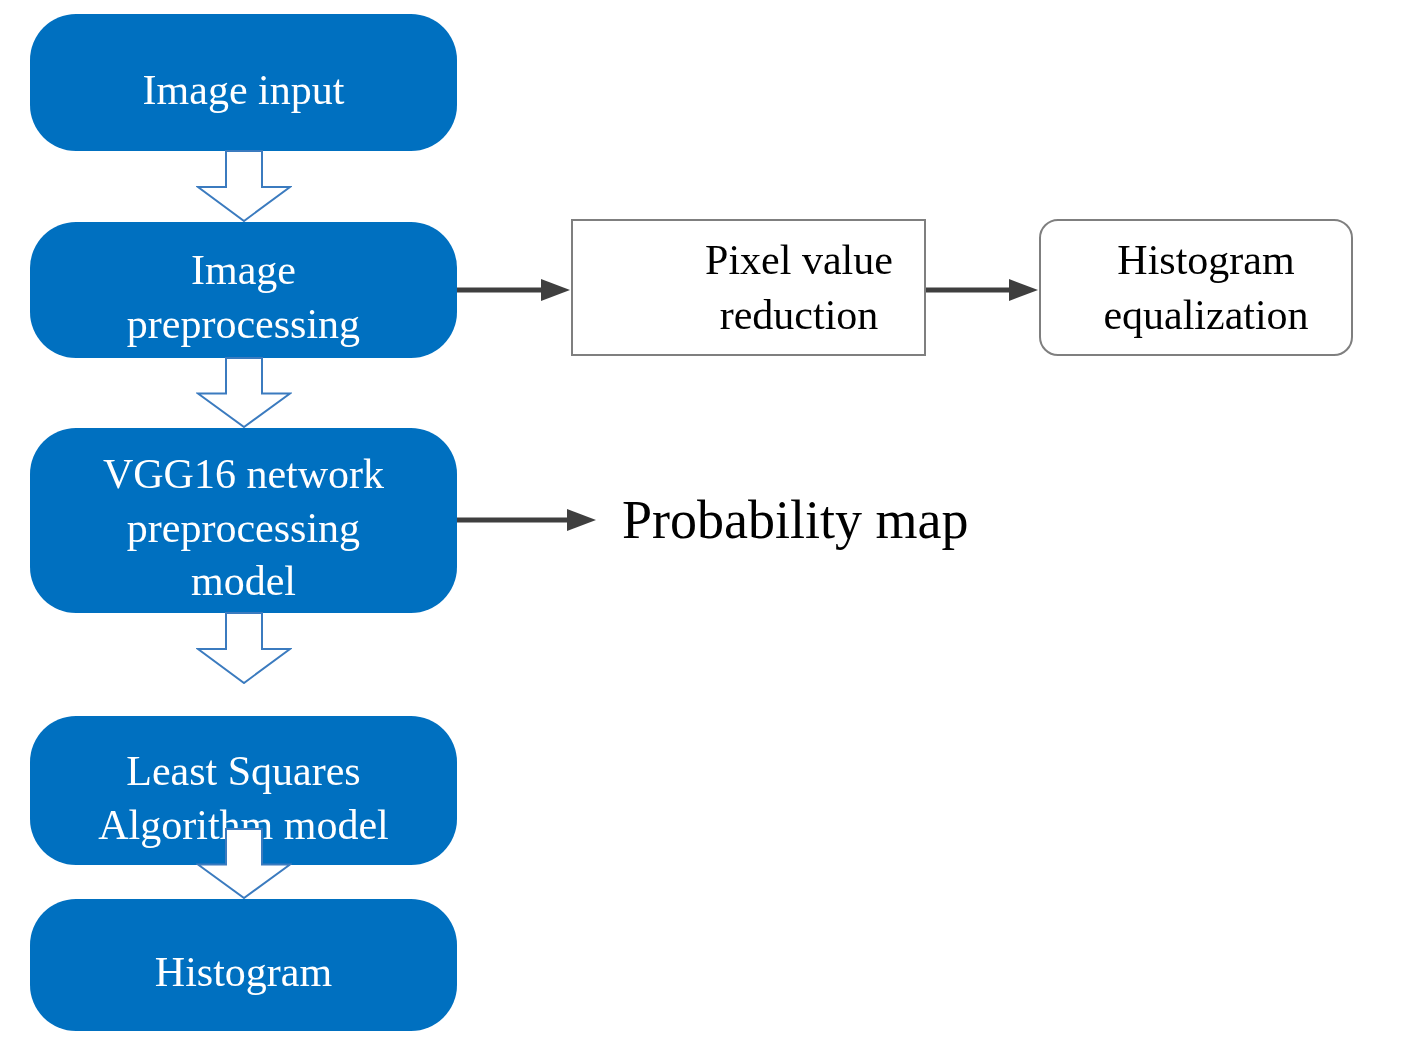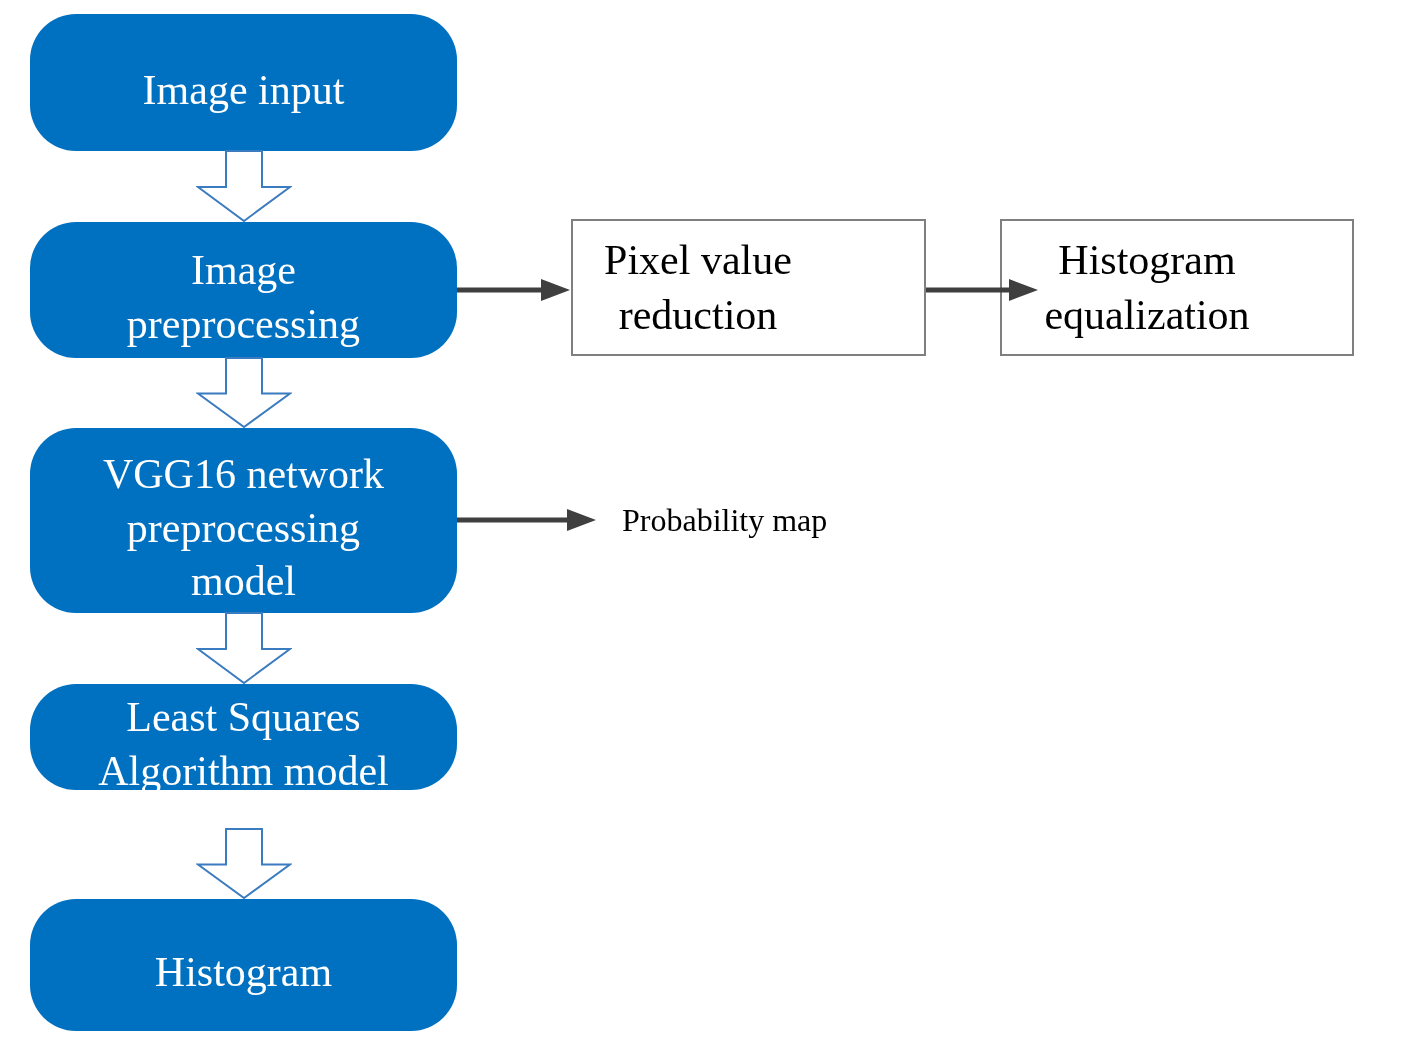--- a/index.html
+++ b/index.html
@@ -29,55 +29,55 @@
   .blabel {
     color: var(--node-text, #ffffff);
     font-size: 42px;
     line-height: 1.28;
     text-align: center;
     margin-top: 16px;
   }
   .n-image-input    { top: 14px;  height: 137px; }
   .n-preprocessing  { top: 222px; height: 136px; }
   .n-vgg16          { top: 428px; height: 185px; }
-  .n-least-squares  { top: 684px; height: 106px; }
+  .n-least-squares  { top: 716px; height: 149px; }
   .n-prediction     { top: 899px; height: 132px; }
   .w-pre  { display: inline-block; max-width: 320px; }
   .w-vgg  { display: inline-block; max-width: 340px; }
   .w-lsq  { display: inline-block; max-width: 390px; }
   
   .wnode {
     position: absolute;
     top: 219px;
     height: 137px;
     background: var(--white-box-fill, #ffffff);
     border: 2px solid var(--white-box-border, #7f7f7f);
     box-sizing: border-box;
     display: flex;
     align-items: center;
-    justify-content: flex-start;
+    justify-content: flex-end;
   }
   .n-pixel     { left: 571px; width: 355px; }
-  .n-histogram { left: 1000px; width: 354px; }
+  .n-histogram { left: 1039px; width: 314px; border-radius: 19px; }
   .wlabel {
     color: var(--white-box-text, #000000);
     font-size: 42px;
     line-height: 1.3;
     text-align: center;
   }
   .w-pix  { display: inline-block; max-width: 250px; }
   .w-hist { display: inline-block; max-width: 290px; }
   
   .free-label {
     position: absolute;
     left: 622px;
     top: 492px;
     height: 56px;
     line-height: 56px;
-    font-size: 32px;
+    font-size: 54px;
     color: var(--white-box-text, #000000);
     white-space: nowrap;
   }
   
   .harrow {
     position: absolute;
     left: 196px;
     width: 96px;
   }
   .ha1 { top: 150px; height: 72px; }

